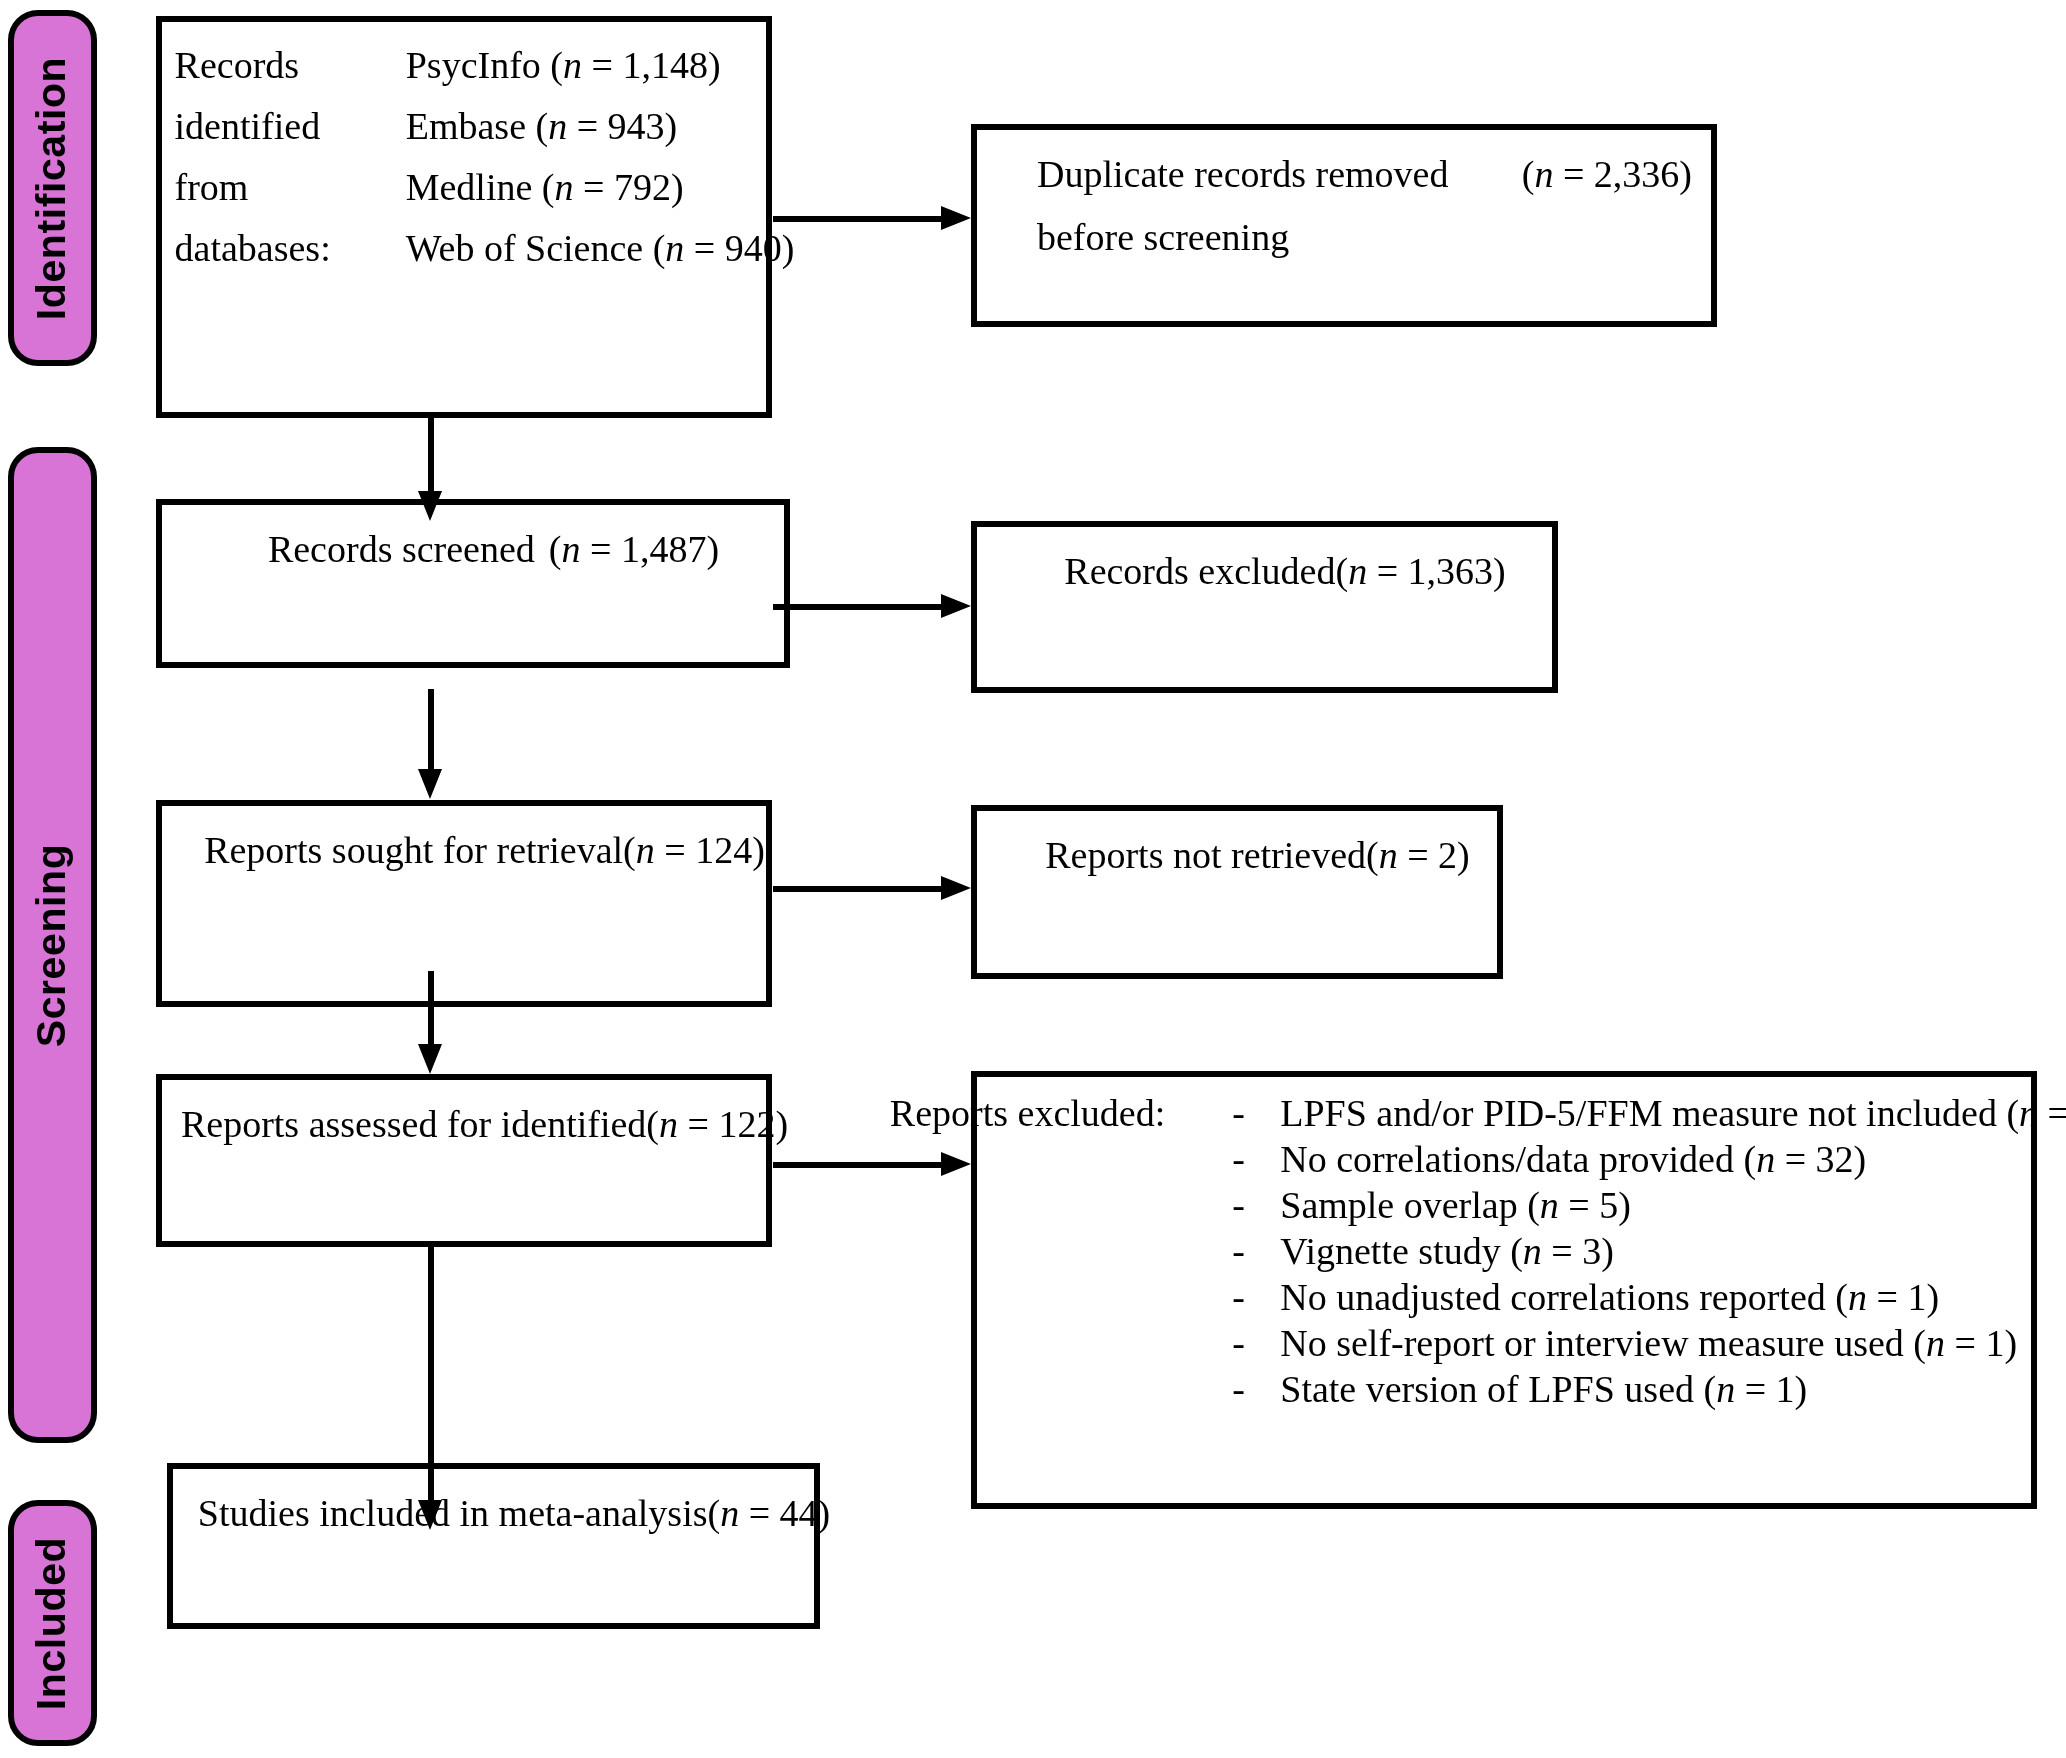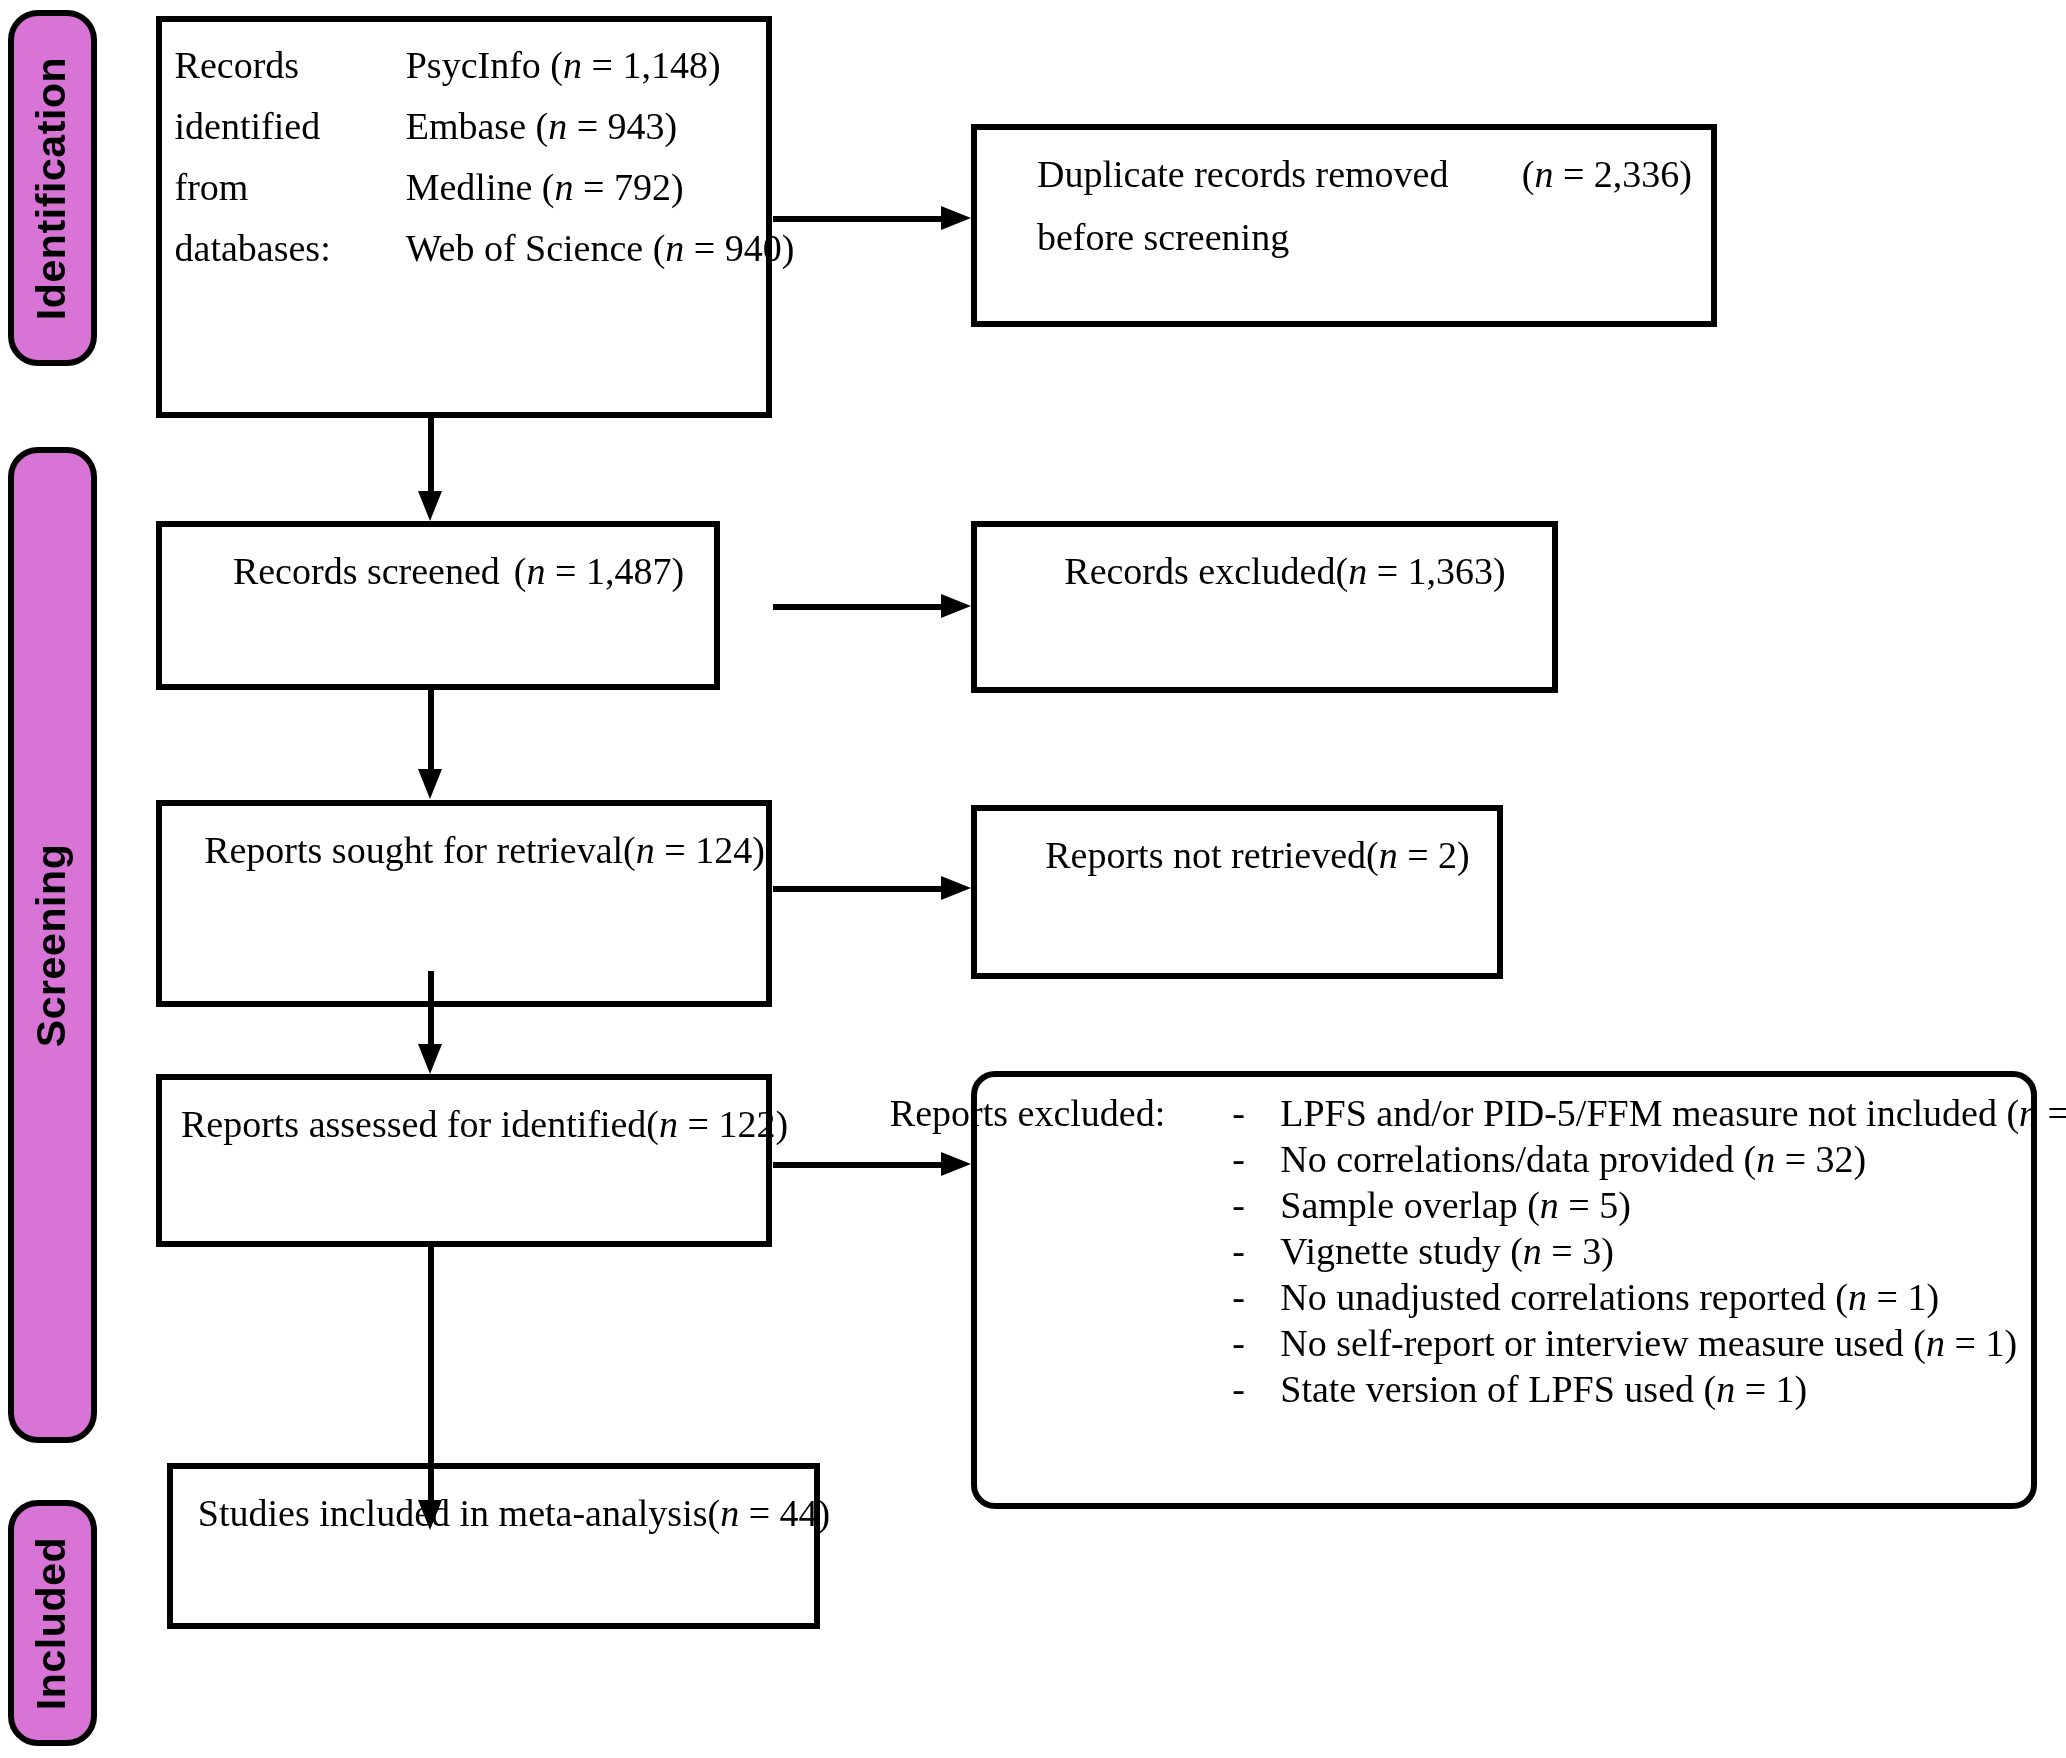--- a/index.html
+++ b/index.html
@@ -38,21 +38,21 @@
     box-sizing: border-box;
     display: flex;
     justify-content: center;
     padding: 12.7px 19px 12.7px 60px;
     font-size: 38px;
     line-height: 63px;
   }
   .box .line { white-space: nowrap; }
   .box .line.wrap { white-space: normal; }
   #box-records-identified { line-height: 61px; }
-  #box-reports-excluded { line-height: 46px; padding-left: 30px; border-radius: 24px; }
+  #box-reports-excluded { line-height: 46px; padding-left: 30px; }
   .indent-list .repeat-item { padding-left: 75px; white-space: nowrap; }
   .bullet-list .repeat-item { display: flex; padding-left: 67px; }
   .bullet-marker { width: 48px; flex: 0 0 48px; }
   .bullet-text { white-space: nowrap; }
   .arrow { position: absolute; left: 0; top: 0; width: 0; height: 0; }
   .shaft-h { position: absolute; height: 5.7px; background: #000000; }
   .shaft-v { position: absolute; width: 5.7px; background: #000000; }
   .head-right {
     position: absolute; width: 0; height: 0;
     border-top: 12.7px solid transparent;
@@ -85,21 +85,21 @@
   <div class="box" id="box-records-identified" style="left:156px; top:16px; width:616px; height:402px;">
     <div class="line wrap">Records identified from databases:</div>
     <div class="indent-list">
         <div class="repeat-item">PsycInfo (<i>n</i> = 1,148)</div>
         <div class="repeat-item">Embase (<i>n</i> = 943)</div>
         <div class="repeat-item">Medline (<i>n</i> = 792)</div>
         <div class="repeat-item">Web of Science (<i>n</i> = 940)</div>
       </div>
   </div>
 
-  <div class="box" style="left:156px; top:521px; width:564px; height:169px;gap:14px;">
+  <div class="box" style="left:156px; top:499px; width:634px; height:169px;gap:14px;">
     <div class="line">Records screened</div>
     <div class="line">(<i>n</i> = 1,487)</div>
   </div>
 
   <div class="box" style="left:156px; top:800px; width:616px; height:207px;">
     <div class="line">Reports sought for retrieval</div>
     <div class="line">(<i>n</i> = 124)</div>
   </div>
 
   <div class="box" style="left:156px; top:1074px; width:616px; height:173px;">

